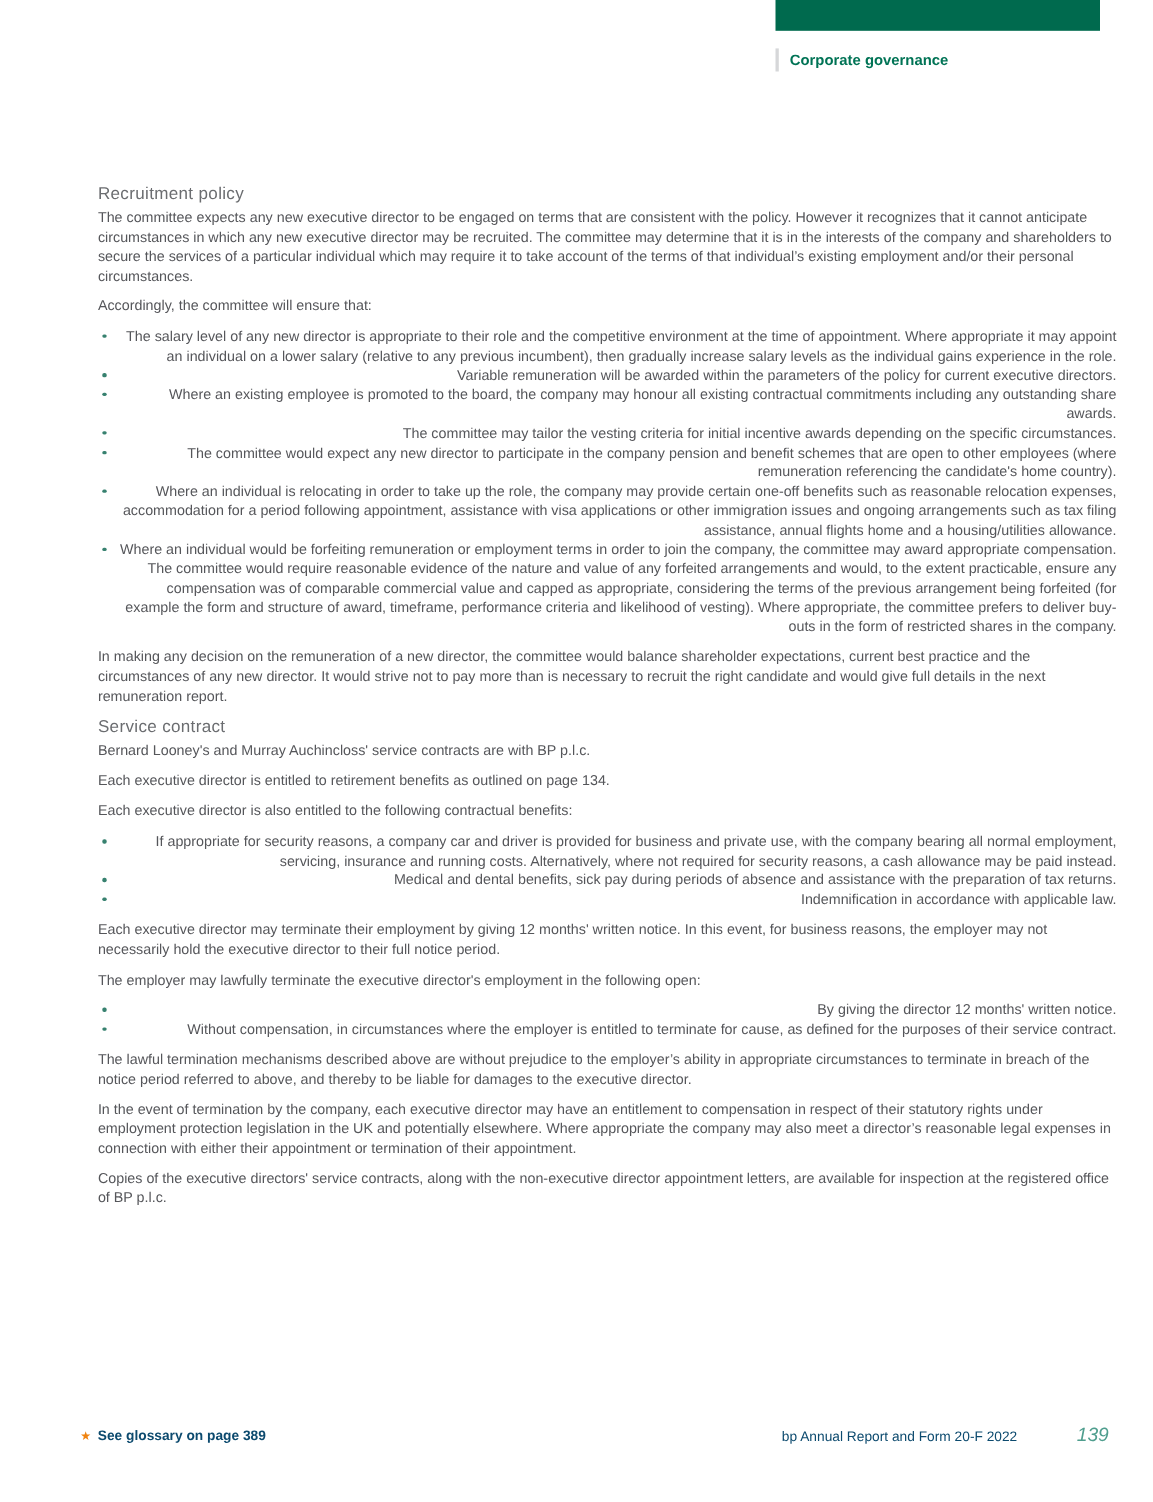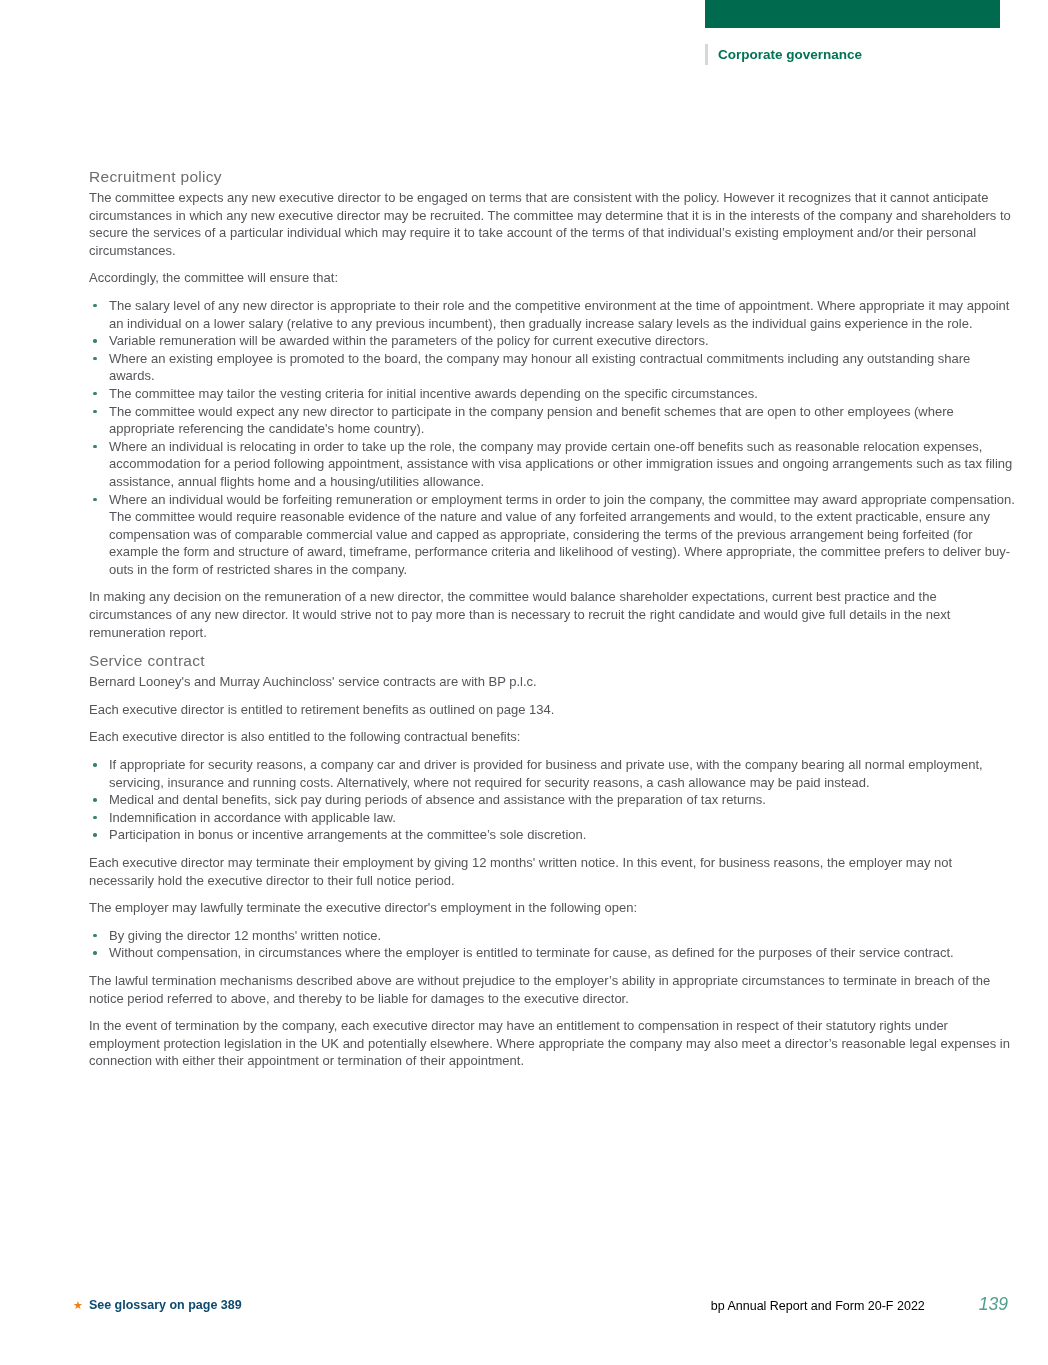--- a/index.html
+++ b/index.html
@@ -43,20 +43,21 @@
   }
   .body-par {
     font-size: 13px;
     line-height: 17.6px;
     margin: 0 0 10px 0;
   }
   ul.bullets {
     list-style: none;
     margin: 0 0 10px 0;
     padding: 0;
+    text-align: right;
   }
   ul.bullets li {
     position: relative;
     padding-left: 20px;
     font-size: 13px;
     line-height: 17.6px;
   }
   ul.bullets li::before {
     content: "";
     position: absolute;
@@ -84,21 +85,21 @@
   }
   .footer-right {
     position: absolute;
     right: 40px; top: 1294px;
     display: flex;
     align-items: baseline;
     gap: 54px;
   }
   .report-title {
     font-size: 12.5px;
-    color: #000000;
+    color: #0c4a6e;
   }
   .page-number {
     font-size: 17.5px;
     color: #4f9e8e;
     font-style: italic;
   }
 </style>
 </head>
 <body>
 
@@ -114,50 +115,50 @@
 
     <p class="body-par">The committee expects any new executive director to be engaged on terms that are consistent with the policy. However it recognizes that it cannot anticipate circumstances in which any new executive director may be recruited. The committee may determine that it is in the interests of the company and shareholders to secure the services of a particular individual which may require it to take account of the terms of that individual’s existing employment and/or their personal circumstances.</p>
 
     <p class="body-par">Accordingly, the committee will ensure that:</p>
 
     <ul class="bullets">
       <li>The salary level of any new director is appropriate to their role and the competitive environment at the time of appointment. Where appropriate it may appoint an individual on a lower salary (relative to any previous incumbent), then gradually increase salary levels as the individual gains experience in the role.</li>
       <li>Variable remuneration will be awarded within the parameters of the policy for current executive directors.</li>
       <li>Where an existing employee is promoted to the board, the company may honour all existing contractual commitments including any outstanding share awards.</li>
       <li>The committee may tailor the vesting criteria for initial incentive awards depending on the specific circumstances.</li>
-      <li>The committee would expect any new director to participate in the company pension and benefit schemes that are open to other employees (where appropriate referencing the candidate's home country).</li>
+      <li>The committee would expect any new director to participate in the company pension and benefit schemes that are open to other employees (where remuneration referencing the candidate's home country).</li>
       <li>Where an individual is relocating in order to take up the role, the company may provide certain one-off benefits such as reasonable relocation expenses, accommodation for a period following appointment, assistance with visa applications or other immigration issues and ongoing arrangements such as tax filing assistance, annual flights home and a housing/utilities allowance.</li>
       <li>Where an individual would be forfeiting remuneration or employment terms in order to join the company, the committee may award appropriate compensation. The committee would require reasonable evidence of the nature and value of any forfeited arrangements and would, to the extent practicable, ensure any compensation was of comparable commercial value and capped as appropriate, considering the terms of the previous arrangement being forfeited (for example the form and structure of award, timeframe, performance criteria and likelihood of vesting). Where appropriate, the committee prefers to deliver buy-outs in the form of restricted shares in the company.</li>
     </ul>
 
     <p class="body-par">In making any decision on the remuneration of a new director, the committee would balance shareholder expectations, current best practice and the circumstances of any new director. It would strive not to pay more than is necessary to recruit the right candidate and would give full details in the next remuneration report.</p>
 
     <h2 class="section-heading">Service contract</h2>
 
     <p class="body-par">Bernard Looney's and Murray Auchincloss' service contracts are with BP p.l.c.</p>
     <p class="body-par">Each executive director is entitled to retirement benefits as outlined on page 134.</p>
     <p class="body-par">Each executive director is also entitled to the following contractual benefits:</p>
 
     <ul class="bullets">
       <li>If appropriate for security reasons, a company car and driver is provided for business and private use, with the company bearing all normal employment, servicing, insurance and running costs. Alternatively, where not required for security reasons, a cash allowance may be paid instead.</li>
       <li>Medical and dental benefits, sick pay during periods of absence and assistance with the preparation of tax returns.</li>
       <li>Indemnification in accordance with applicable law.</li>
-      <li>Participation in bonus or incentive arrangements at the committee’s sole discretion.</li>
     </ul>
 
     <p class="body-par">Each executive director may terminate their employment by giving 12 months' written notice. In this event, for business reasons, the employer may not necessarily hold the executive director to their full notice period.</p>
     <p class="body-par">The employer may lawfully terminate the executive director's employment in the following open:</p>
 
     <ul class="bullets">
       <li>By giving the director 12 months' written notice.</li>
       <li>Without compensation, in circumstances where the employer is entitled to terminate for cause, as defined for the purposes of their service contract.</li>
     </ul>
 
     <p class="body-par">The lawful termination mechanisms described above are without prejudice to the employer’s ability in appropriate circumstances to terminate in breach of the notice period referred to above, and thereby to be liable for damages to the executive director.</p>
     <p class="body-par">In the event of termination by the company, each executive director may have an entitlement to compensation in respect of their statutory rights under employment protection legislation in the UK and potentially elsewhere. Where appropriate the company may also meet a director’s reasonable legal expenses in connection with either their appointment or termination of their appointment.</p>
+    <p class="body-par">Copies of the executive directors' service contracts, along with the non-executive director appointment letters, are available for inspection at the registered office of BP p.l.c.</p>
 
   </div>
 
   <div class="footer-left">
     <span class="glossary-star">★</span>
     <span class="glossary-text">See glossary on page 389</span>
   </div>
 
   <div class="footer-right">
     <span class="report-title">bp Annual Report and Form 20-F 2022</span>

